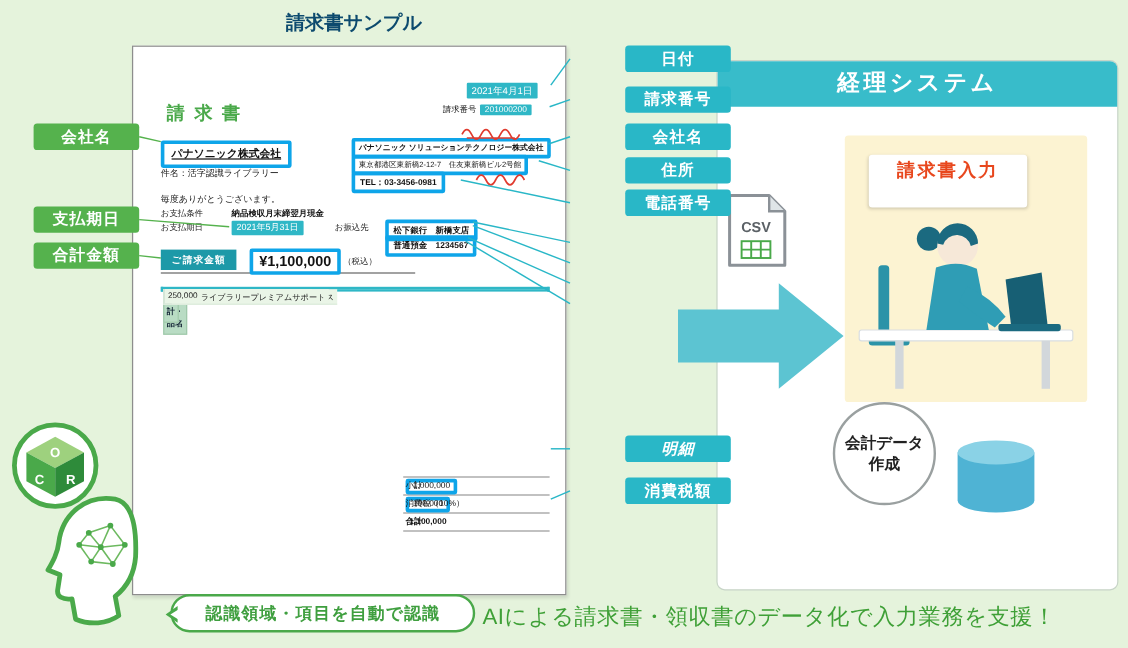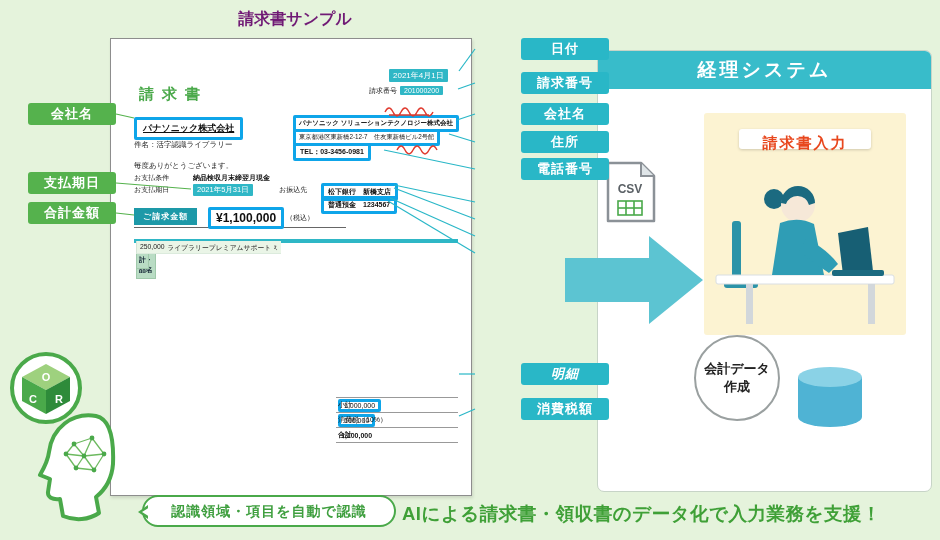--- a/index.html
+++ b/index.html
@@ -1,21 +1,21 @@
 <!DOCTYPE html>
 <html><head>
 <meta charset="utf-8">
 <style>
   html,body{margin:0;padding:0;}
   body{font-family:"Liberation Sans","DejaVu Sans",sans-serif;}
   .canvas{position:relative;width:940px;height:540px;background:#e5f3dc;overflow:hidden;}
 
   
   .page-title{position:absolute;left:175px;top:9px;width:240px;text-align:center;
-    font-size:16px;font-weight:bold;color:#701a75;}
+    font-size:16px;font-weight:bold;color:#0c4a6e;}
 
   
   .invoice{position:absolute;left:110px;top:38px;width:360px;height:456px;background:#fff;
     border:1px solid #8d8d8d;box-shadow:1px 2px 3px rgba(0,0,0,.12);z-index:2;}
   .invoice *{position:absolute;}
   .inv-title{left:28px;top:46px;font-size:15px;font-weight:bold;color:#4aa94a;letter-spacing:8px;}
   .hl{background:#2fb7c6;color:#fff;padding:1px 4px;border-radius:1px;}
   .obox{border:3px solid #0ea5e9;border-radius:2px;}
   .inv-date{left:278px;top:30px;font-size:8px;}
   .inv-no-row{left:258px;top:47px;font-size:7px;white-space:nowrap;}
@@ -71,41 +71,41 @@
   .arrow-svg{position:absolute;left:565px;top:230px;z-index:4;}
 
   
   .panel{position:absolute;left:597px;top:50px;width:333px;height:440px;background:#fff;
     border:1px solid #c7d4c7;border-radius:7px;z-index:3;}
   .panel-header{position:absolute;left:0;top:0;width:100%;height:38px;line-height:38px;
     background:#38bcca;color:#fff;font-size:19px;font-weight:bold;text-align:center;
     border-radius:6px 6px 0 0;letter-spacing:3px;}
   .csv-svg{position:absolute;left:8px;top:110px;}
   .illus-card{position:absolute;left:106px;top:62px;width:202px;height:222px;background:#fcf3d2;border-radius:3px;}
-  .input-badge{position:absolute;left:35px;top:16px;width:132px;height:20px;line-height:28px;
+  .input-badge{position:absolute;left:20px;top:16px;width:132px;height:44px;line-height:28px;
     background:#fff;color:#e8471d;font-size:15px;font-weight:bold;text-align:center;
     border-radius:3px;box-shadow:0 1px 3px rgba(0,0,0,.18);letter-spacing:2px;}
   .person-svg{position:absolute;left:8px;top:52px;}
   .data-circle{position:absolute;left:96px;top:284px;width:86px;height:86px;border:2px solid #9aa0a0;
     border-radius:50%;background:#fff;box-sizing:border-box;display:flex;align-items:center;
     justify-content:center;text-align:center;font-size:13px;font-weight:bold;color:#222;
     white-space:pre-line;line-height:1.35;}
   .cyl-svg{position:absolute;left:196px;top:314px;}
 
   
   .ocr-svg{position:absolute;left:8px;top:350px;z-index:6;}
   .head-svg{position:absolute;left:34px;top:410px;z-index:5;}
   .bubble{position:absolute;left:142px;top:495px;width:250px;height:28px;line-height:28px;
     background:#fff;border:2px solid #4aa94a;border-radius:17px;text-align:center;
     color:#3f9f3f;font-size:14px;font-weight:bold;z-index:6;letter-spacing:1px;}
   .bubble::before{content:"";position:absolute;left:-13px;top:8px;border:7px solid transparent;
     border-right:10px solid #4aa94a;}
   .bubble::after{content:"";position:absolute;left:-7px;top:10px;border:5px solid transparent;
     border-right:8px solid #fff;}
-  .tagline{position:absolute;left:402px;top:501px;font-size:18.5px;font-weight:bold;
+  .tagline{position:absolute;left:402px;top:501px;font-size:18.5px;font-weight:normal;
     color:#3fa037;white-space:nowrap;letter-spacing:0.5px;}
 </style>
 </head>
 <body>
 
 <div class="canvas">
 
   <div class="page-title">請求書サンプル</div>
 
   <div class="invoice">

